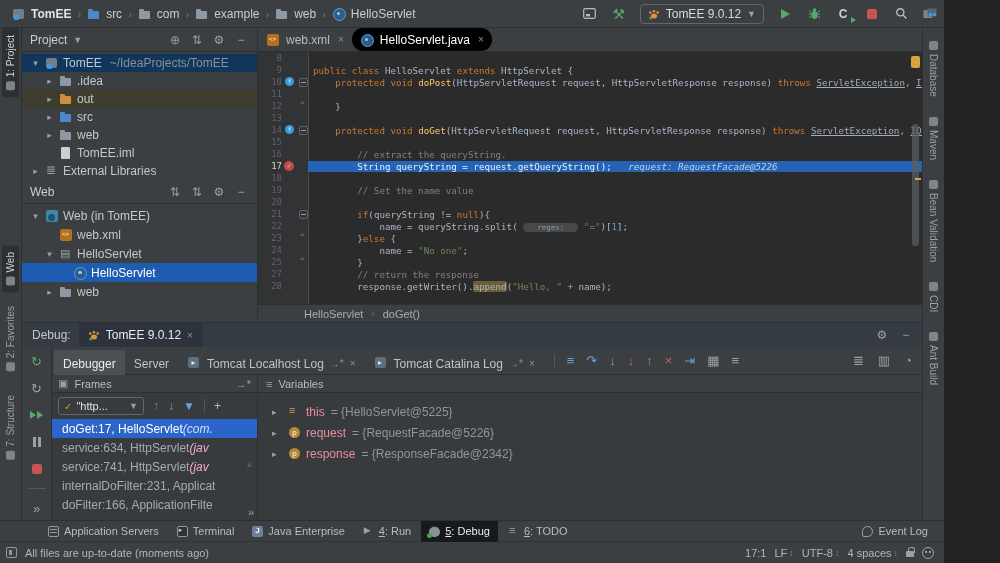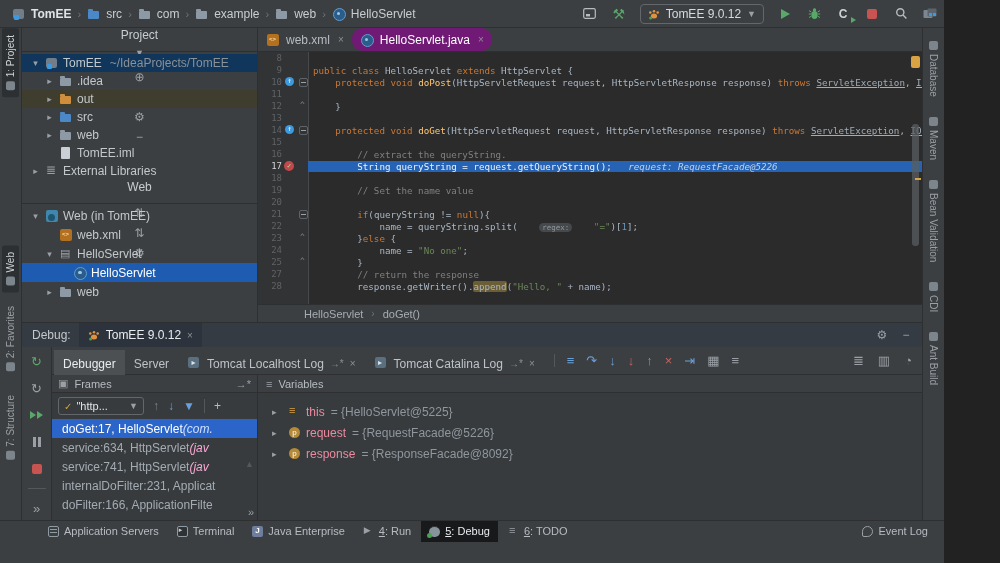--- a/index.html
+++ b/index.html
@@ -42,21 +42,21 @@
   #lstripe .s-item:nth-child(3){margin-top:6px;}
   #lstripe .s-item:nth-child(4){margin-top:10px;}
   #rstripe .s-item{margin-top:6px;}
   .s-ic{width:9px;height:9px;background:#7d858c;border-radius:2px;display:inline-block;flex:none;}
 
   .center{flex:1;display:flex;flex-direction:column;min-width:0;}
   .main-row{display:flex;height:294px;min-height:294px;}
 
   
   .leftpanel{width:236px;min-width:236px;background:var(--panel);border-right:1px solid var(--border);display:flex;flex-direction:column;overflow:hidden;}
-  .ph{height:24px;display:flex;align-items:center;padding:0 8px;gap:6px;font-size:12px;color:#c7cdd1;border-bottom:1px solid var(--border);flex-direction:column;}
+  .ph{height:24px;display:flex;align-items:center;padding:0 8px;gap:6px;font-size:12px;color:#c7cdd1;border-bottom:1px solid var(--border);}
   .ph .sp{flex:1;}
   .phi{color:#9aa0a6;font-size:12px;cursor:pointer;width:16px;text-align:center;}
   .ptree{height:128px;overflow:hidden;padding-top:2px;}
   .wtree{flex:1;overflow:hidden;padding-top:2px;}
   .trow{height:18px;display:flex;align-items:center;gap:4px;font-size:12px;color:#c3c8cc;white-space:nowrap;cursor:pointer;}
   .wtree .trow{height:19px;}
   .trow .arrow{width:11px;color:#9aa0a6;font-size:9px;text-align:center;flex:none;}
   .trow .thint{color:#8a9095;margin-left:4px;}
   .trow.sel-navy{background:var(--navy);}
   .trow.sel-olive{background:var(--olive);}
@@ -81,41 +81,41 @@
   .xml::before{content:"<>";position:absolute;left:3px;top:2px;z-index:1;font-size:6px;color:#f7ddb4;font-weight:bold;}
   .servlet::after{content:"";position:absolute;left:1px;top:0;width:11px;height:11px;border-radius:50%;background:#2b5d8a;border:1.5px solid #5d9fd4;}
   .servlet::before{content:"";position:absolute;left:5px;top:4px;width:3.5px;height:3.5px;border-radius:50%;background:#9cc7e8;z-index:1;}
   .servlet-mapping::after{content:"▤";color:#9aa0a6;font-size:11px;position:absolute;left:1px;top:-1px;}
   .console::after{content:"▸";position:absolute;left:1px;top:-1px;width:11px;height:11px;background:#5a6f80;border-radius:2px;color:#dce4ea;font-size:8px;text-align:center;line-height:11px;}
 
   
   .editor{flex:1;display:flex;flex-direction:column;min-width:0;background:var(--editor);}
   .etabs{height:24px;display:flex;background:var(--panel);border-bottom:1px solid var(--border);align-items:stretch;}
   .etab{display:flex;align-items:center;gap:6px;padding:0 8px;font-size:12px;color:#b6bcc2;cursor:pointer;}
-  .etab.active{background:#701a75;color:#fff;border-radius:11px;}
+  .etab.active{background:#000000;color:#fff;border-radius:11px;}
   .etab .close{color:#8a9095;font-size:10px;margin-left:2px;}
   .ecode{flex:1;position:relative;overflow:hidden;}
   .elines{position:absolute;inset:0;background:linear-gradient(90deg,var(--gutter) 0,var(--gutter) 50px,#47494b 50px,#47494b 51px,var(--editor) 51px);font-family:"DejaVu Sans Mono",monospace;font-size:9.2px;}
   .eline{height:12px;display:flex;align-items:center;white-space:pre;}
   .lnum{width:24px;text-align:right;color:#606366;font-size:9px;flex:none;}
   .lnum.cur{color:#d4d4d4;}
   .gico{width:15px;flex:none;position:relative;height:12px;}
   .gico.ovr::after{content:"↑";position:absolute;left:3px;top:1px;width:9px;height:9px;border-radius:50%;background:#3d9ae0;color:#fff;font-size:7px;line-height:9px;text-align:center;}
   .gico.bp::after{content:"✓";position:absolute;left:2px;top:0.5px;width:10px;height:10px;border-radius:50%;background:#c3484b;color:#b6eab0;font-size:7px;line-height:10px;text-align:center;}
   .fold{width:11px;flex:none;position:relative;height:12px;}
   .fold.fo::after{content:"";position:absolute;left:2px;top:2px;width:7px;height:7px;border:1px solid #5f6368;border-radius:2px;}
   .fold.fo::before{content:"";position:absolute;left:4px;top:6px;width:5px;height:1px;background:#9aa0a6;z-index:1;}
   .fold.fc::after{content:"^";position:absolute;left:3px;top:1px;color:#7d848a;font-size:8px;}
   .ctext{flex:1;padding-left:5px;color:#a9b7c6;overflow:hidden;}
   .eline.dbg .ctext{background:var(--dbgline);color:#eaf2fa;}
   .seg-kw{color:#cc7832;} .seg-pl{color:inherit;} .seg-mth{color:#ffc66d;}
   .seg-cmt{color:#808080;} .seg-str{color:#6a8759;} .seg-num{color:#6897bb;}
   .seg-exc{color:#a1adb8;text-decoration:underline;}
   .seg-hint{color:#bdd2e8;font-style:italic;}
-  .seg-badge{background:#46494b;color:#8f979d;border-radius:6px;padding:0 3px;font-size:7.5px;margin:0 16px;}
+  .seg-badge{background:#46494b;color:#8f979d;border-radius:6px;padding:0 14px;font-size:7.5px;margin:0 0;}
   .seg-hl{background:#6b5d34;border-radius:2px;}
   .escroll{position:absolute;right:0;top:0;bottom:0;width:13px;}
   .escroll .mark{position:absolute;right:2px;top:4px;width:9px;height:12px;background:var(--orange);border-radius:2px;}
   .escroll .thumb{position:absolute;right:3px;top:72px;width:7px;height:122px;background:#585d60;border-radius:3px;opacity:.75;}
   .escroll .tick{position:absolute;right:1px;top:126px;width:6px;height:2px;background:var(--orange);}
   .ebc{height:18px;background:var(--panel);border-top:1px solid var(--border);display:flex;align-items:center;gap:6px;font-size:11px;color:#a6adb3;padding-left:46px;}
   .ebc .crumb-sep{font-size:10px;}
 
   
   .debug{flex:1;display:flex;flex-direction:column;border-top:1px solid var(--border);min-height:0;}
@@ -598,21 +598,21 @@
                     <div class="vrow">
                       <span class="arrow">▸</span>
                       <span class="vico param"></span>
                       <span class="vname">request</span>
                       <span class="vval"> = {RequestFacade@5226}</span>
                     </div>
                     <div class="vrow">
                       <span class="arrow">▸</span>
                       <span class="vico param"></span>
                       <span class="vname">response</span>
-                      <span class="vval"> = {ResponseFacade@8092}</span>
+                      <span class="vval"> = {ResponseFacade@2342}</span>
                     </div>
                   </div>
               </div>
             </div>
           </div>
         </div>
       </div>
     </div>
 
     <div class="stripe right" id="rstripe">
@@ -666,13 +666,24 @@
           <span><span class="u">6</span>: TODO</span>
         </span>
       </span>
     <span class="sp"></span>
     <span class="twitem">
       <span class="bic event-log"></span>
       <span>Event Log</span>
     </span>
   </div>
 
+  <div class="statusbar">
+    <span class="switcher"></span>
+    <span>All files are up-to-date (moments ago)</span>
+    <span class="sp"></span>
+    <span class="sbitem">17:1</span>
+    <span class="sbitem ud">LF</span>
+    <span class="sbitem ud">UTF-8</span>
+    <span class="sbitem ud">4 spaces</span>
+    <span class="lock"></span>
+    <span class="hector"></span>
+  </div>
 </div>
 
 </body></html>

